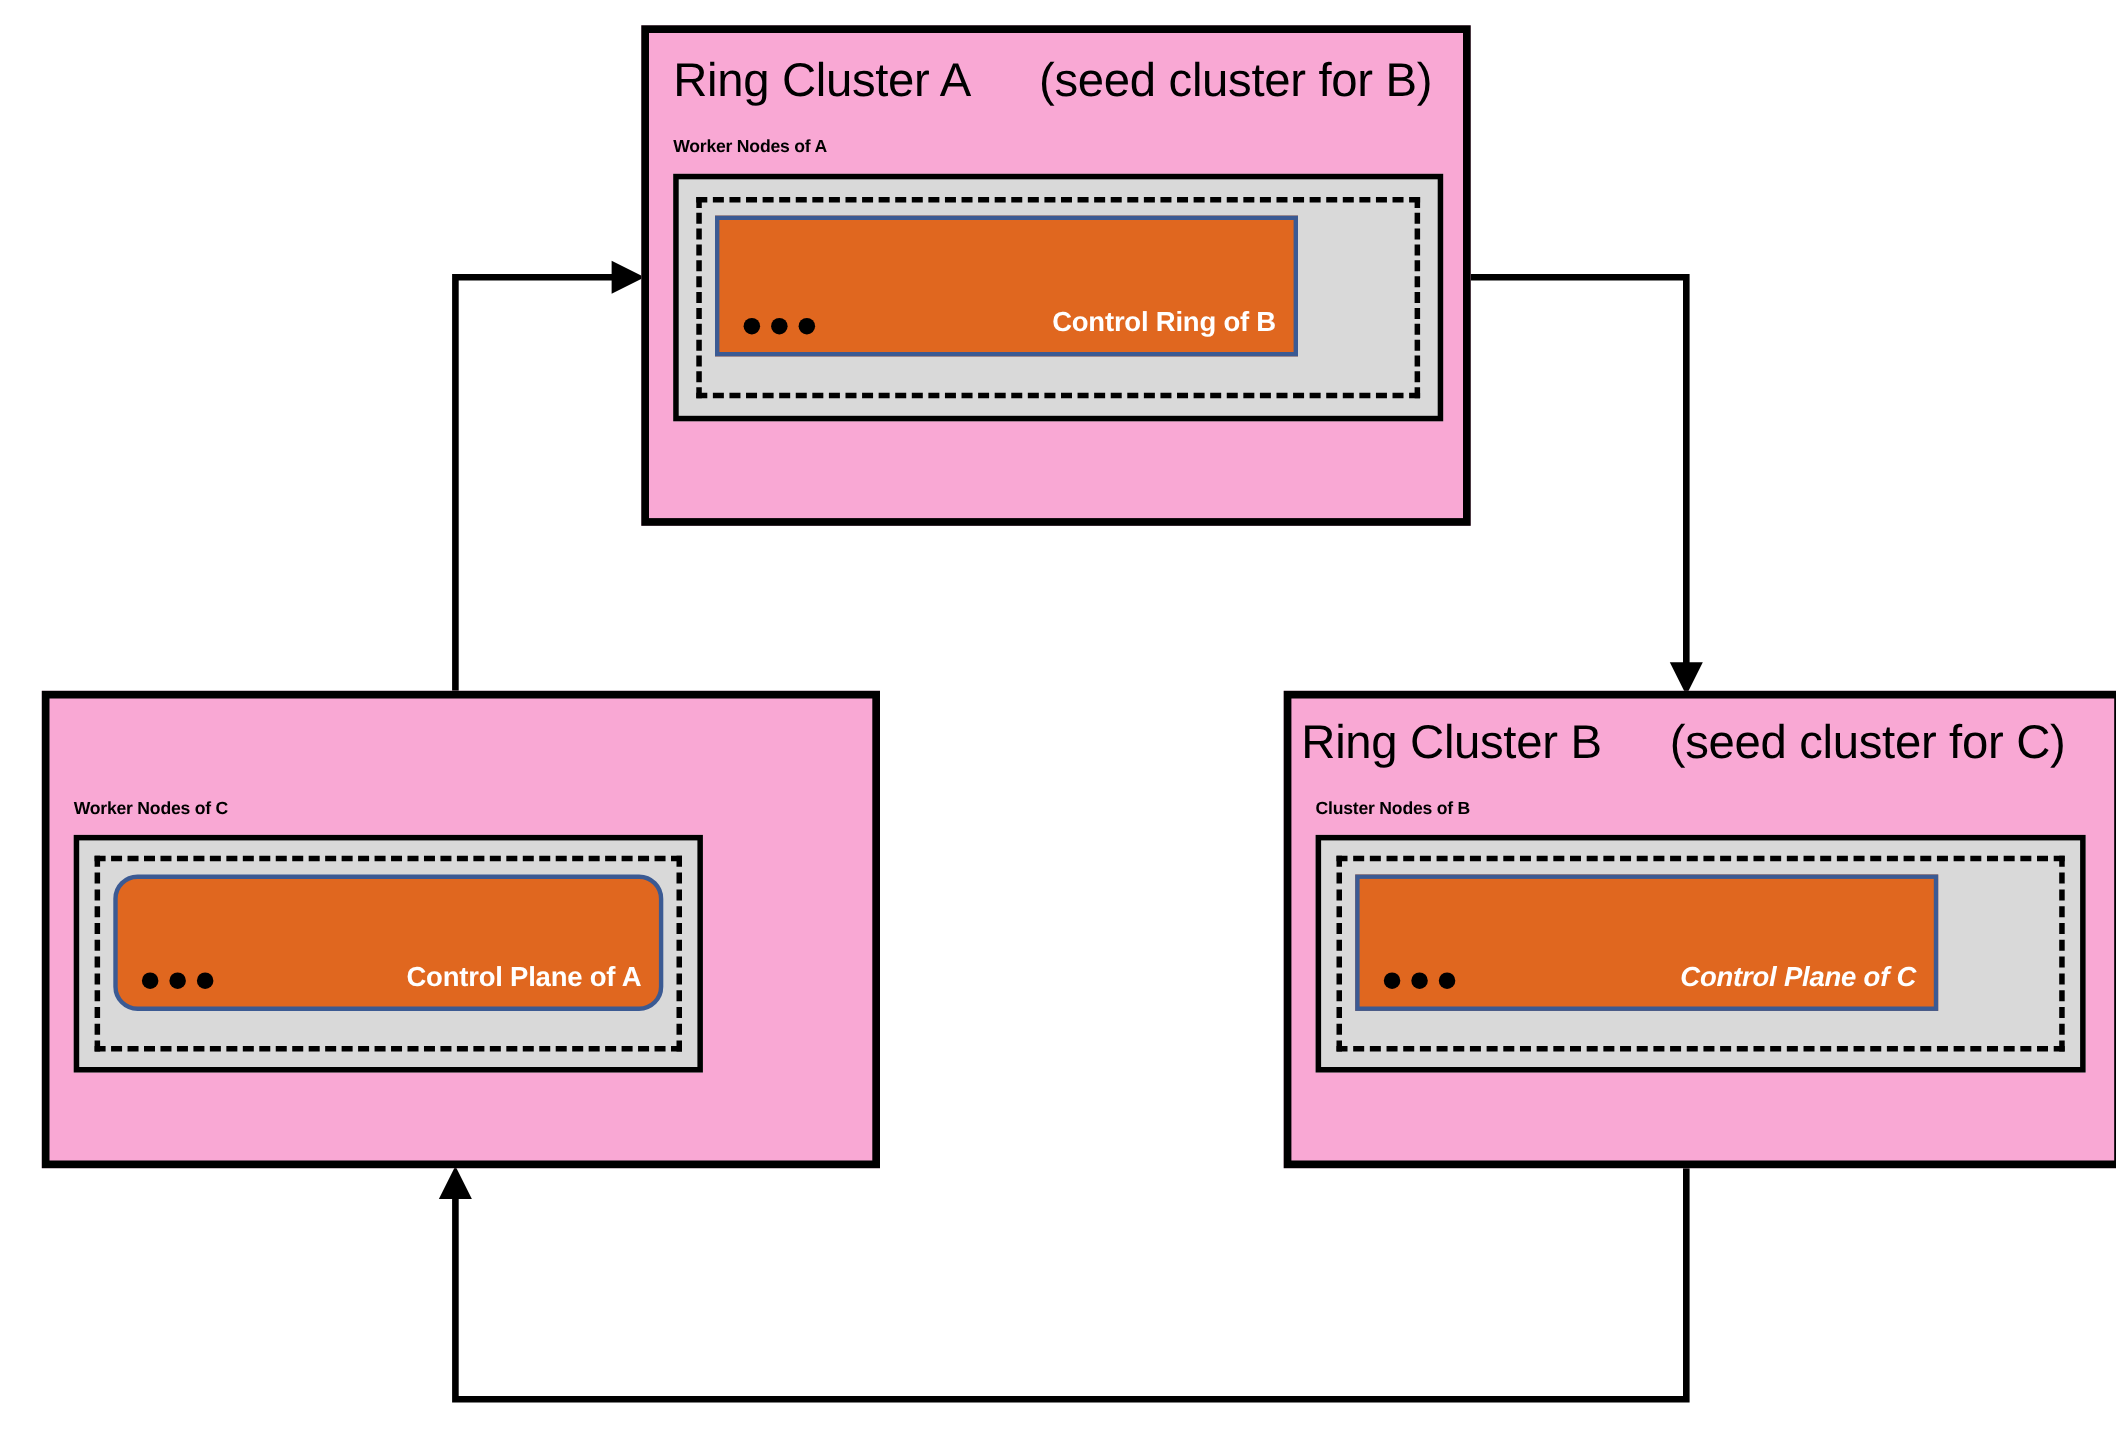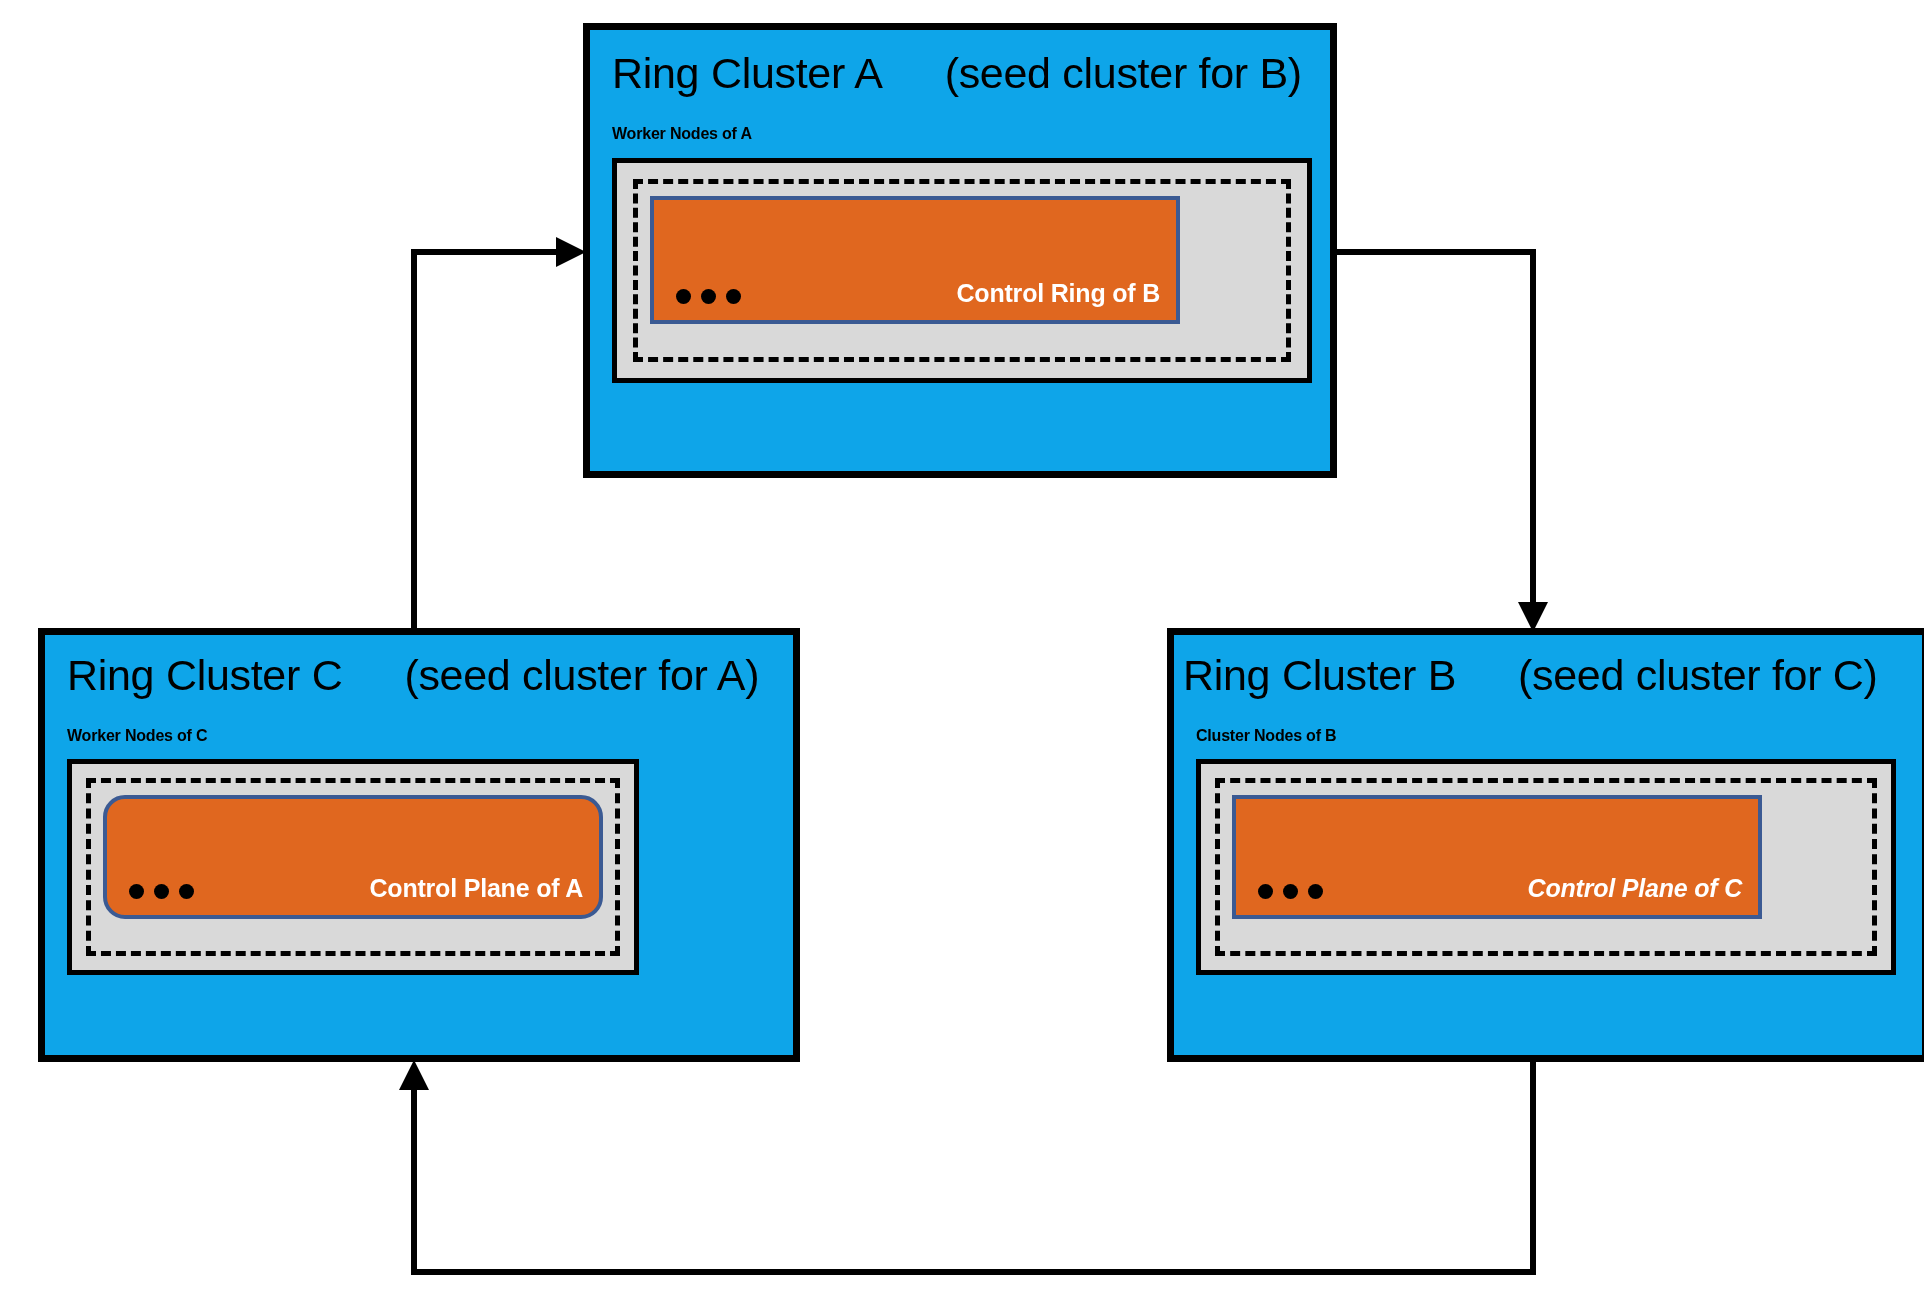--- a/index.html
+++ b/index.html
@@ -15,21 +15,21 @@
     width: 1924px;
     height: 1306px;
     background: #ffffff;
     overflow: hidden;
   }
 
   
   .cluster {
     position: absolute;
     box-sizing: border-box;
-    background: #0ea5e9;
+    background: #f9a8d4;
     border: 7px solid #000000;
     z-index: 3;
     padding-left: 40px;
   }
   .cluster-title {
     position: absolute;
     white-space: nowrap;
     color: #000000;
     font-size: 43px;
     font-weight: 400;
@@ -151,23 +151,20 @@
             <i></i>
             <i></i>
           </div>
           <div class="cp-label">Control Ring of B</div>
         </div>
       </div>
     </div>
   </div>
 
   <div class="cluster" style="left:38px; top:628px; width:762px; height:434px;">
-    <div class="cluster-title" style="left:22px; top:16px;">
-      <span>Ring Cluster C</span><span class="seed">(seed cluster for A)</span>
-    </div>
     <div class="worker-label" style="left:22px; top:92px;">Worker Nodes of C</div>
 
     <div class="worker-box" style="left:22px; top:124px; width:572px; height:216px;">
       <div class="dashed-box" style="left:14px; top:14px; right:14px; bottom:14px;">
         <div class="control-plane" style="left:12px; top:12px; width:500px; height:124px;border-radius:22px;">
           <div class="dots">
             <i></i>
             <i></i>
             <i></i>
           </div>

